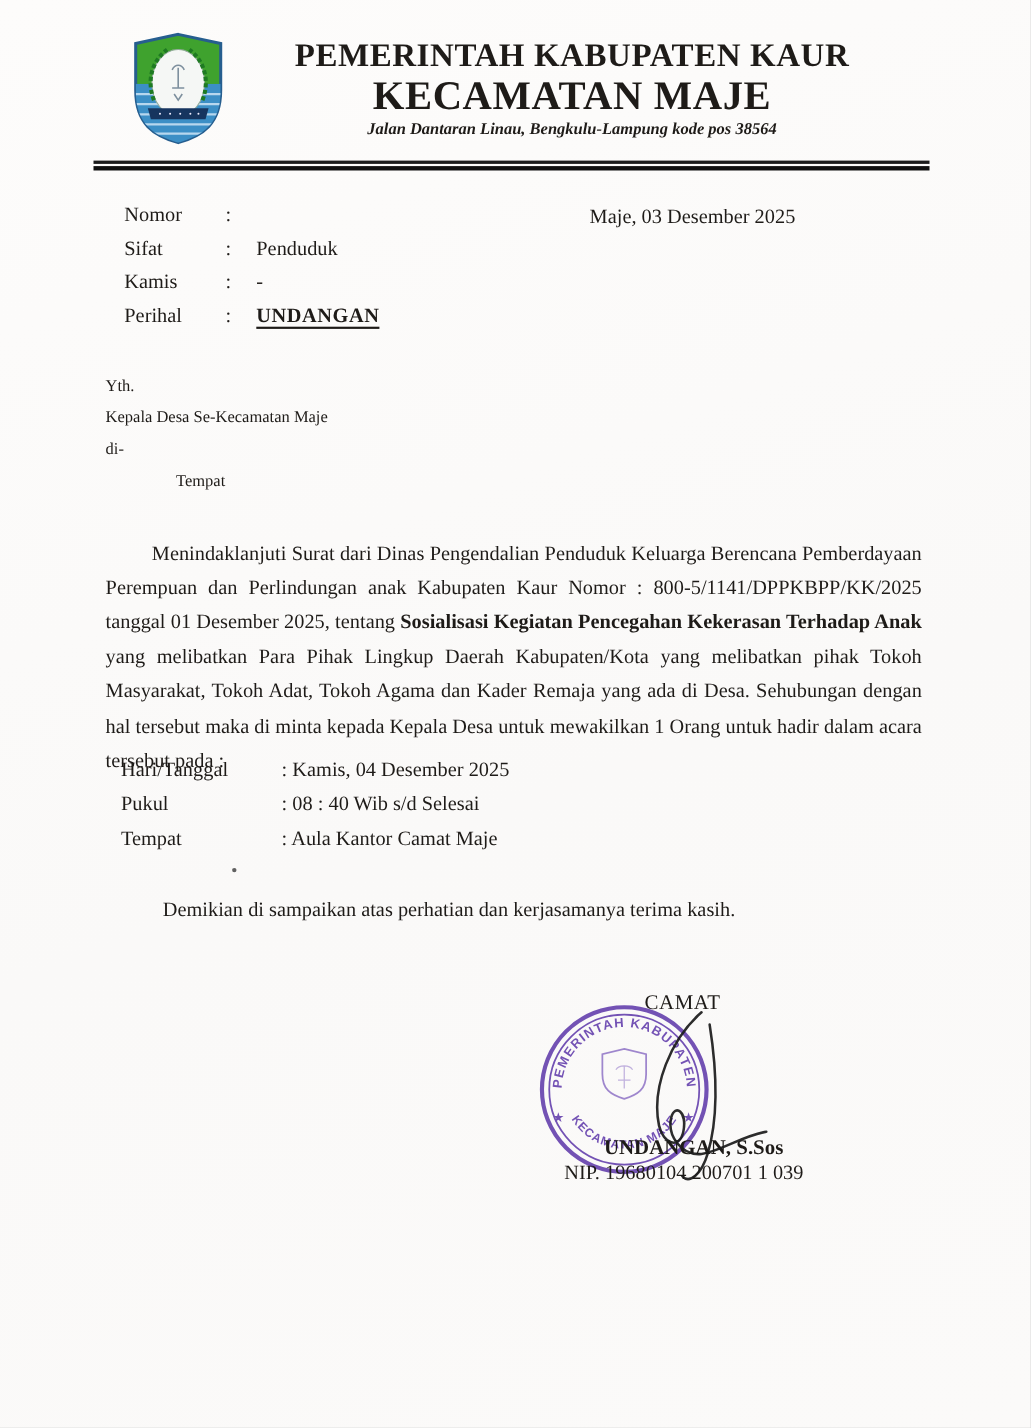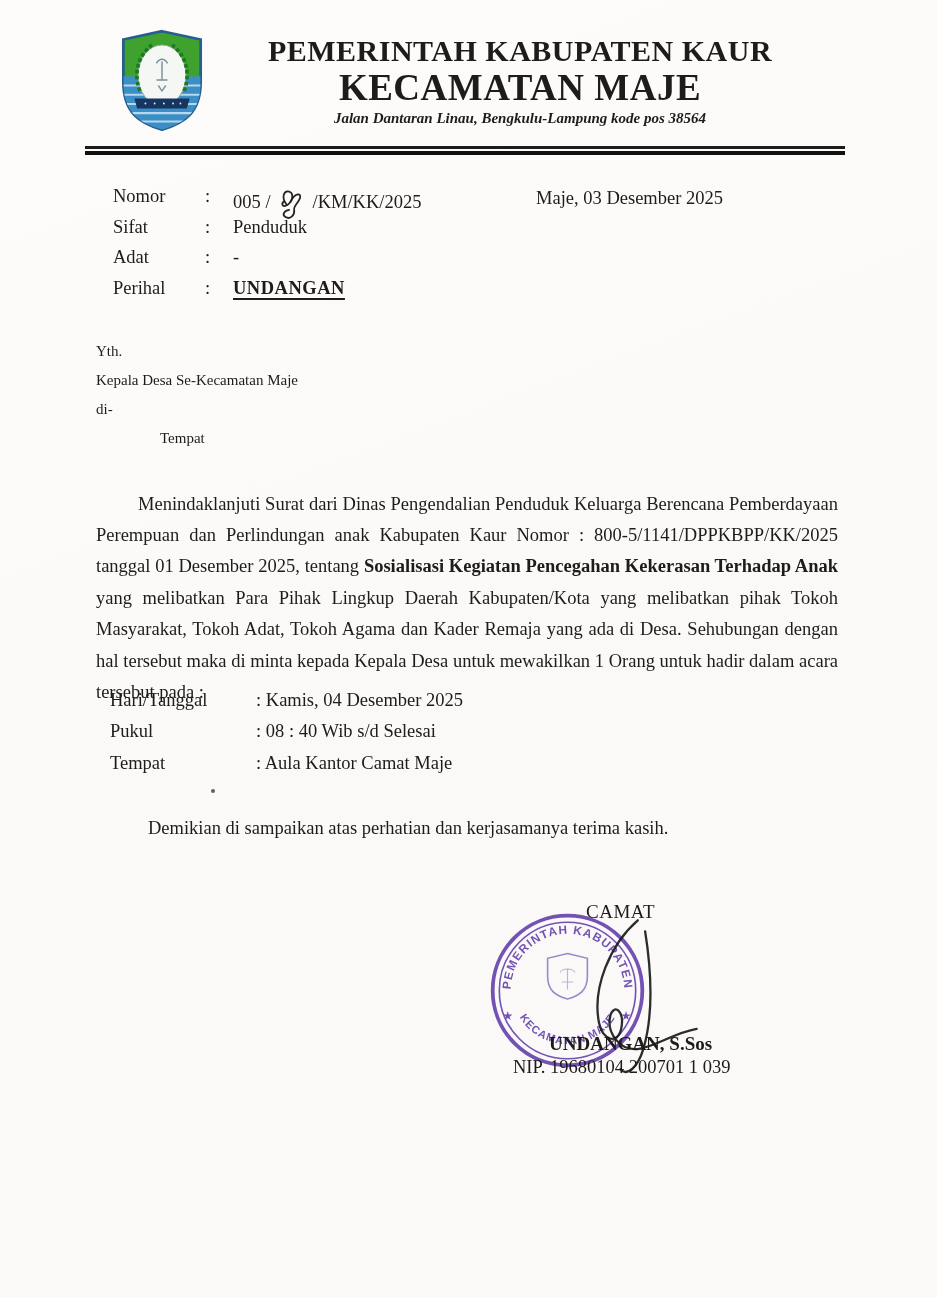--- a/index.html
+++ b/index.html
@@ -89,36 +89,28 @@
   <div class="rule">
     <div class="thin"></div>
       <div class="gap"></div>
       <div class="thick"></div>
   </div>
 
   <div class="meta">
     <div class="meta-row">
       <span class="meta-label">Nomor</span>
       <span class="meta-colon">:</span>
-      <span>
-        <span>005 /</span><span class="hand-number">
-          <svg viewBox="0 0 44 48" width="32" height="36" aria-hidden="true">
-            <path d="M14 24 C7 15 11 5 18 7 C25 9 23 20 16 25 C10 29 6 25 11 20" stroke="#222" stroke-width="2.4" fill="none" stroke-linecap="round"></path>
-            <path d="M20 21 C27 7 37 9 32 18 C29 24 24 27 25 32 C26 39 20 46 13 42 C8 39 11 33 18 32" stroke="#222" stroke-width="2.4" fill="none" stroke-linecap="round"></path>
-          </svg>
-        </span><span>/KM/KK/2025</span>
-      </span>
     </div>
     <div class="meta-row">
       <span class="meta-label">Sifat</span>
       <span class="meta-colon">:</span>
       <span>Penduduk</span>
     </div>
     <div class="meta-row">
-      <span class="meta-label">Adat</span>
+      <span class="meta-label">Kamis</span>
       <span class="meta-colon">:</span>
       <span>-</span>
     </div>
     <div class="meta-row">
       <span class="meta-label">Perihal</span>
       <span class="meta-colon">:</span>
       <span class="perihal-value">UNDANGAN</span>
     </div>
   </div>
   <div class="date-line">Maje, 03 Desember 2025</div>

